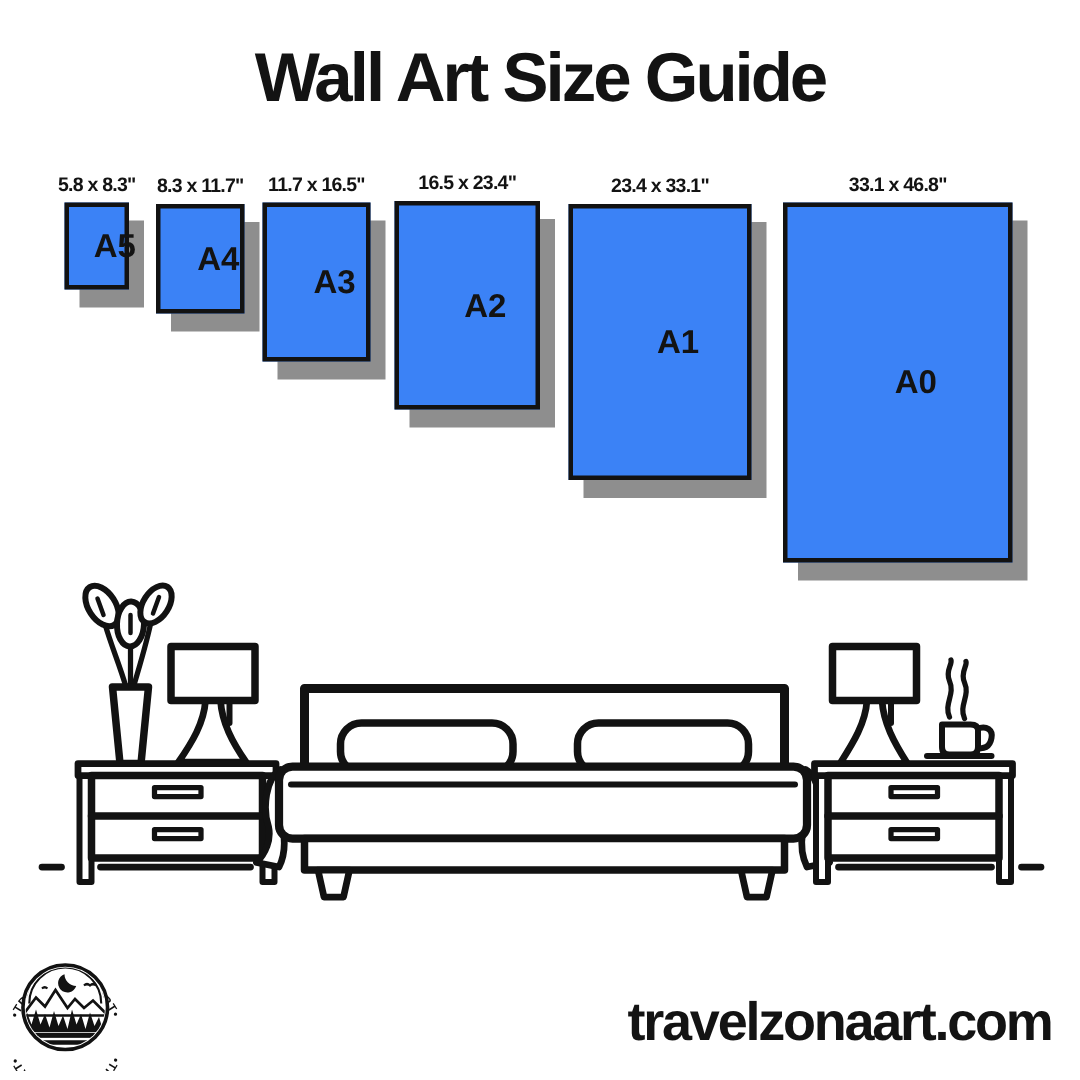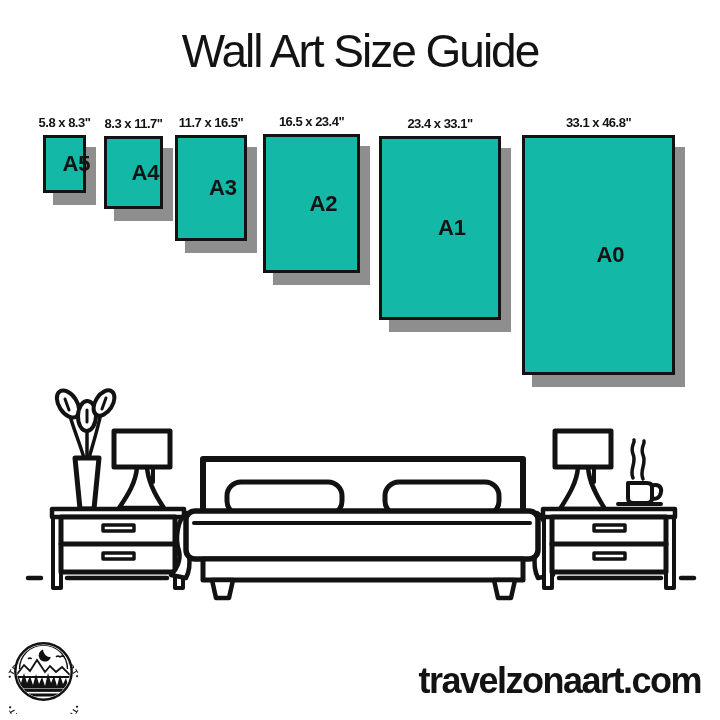--- a/index.html
+++ b/index.html
@@ -4,30 +4,30 @@
 <style>
   html,body{margin:0;padding:0;}
   body{
     width:720px;height:720px;overflow:hidden;background:#ffffff;
     font-family:"Liberation Sans","DejaVu Sans",sans-serif;color:#121212;
     position:relative;
   }
   .page{position:absolute;inset:0;}
   .title{
     position:absolute;top:24px;left:0;width:720px;text-align:center;
-    font-size:46px;font-weight:400;letter-spacing:-2px;color:#131313;
+    font-size:46px;font-weight:700;letter-spacing:-2px;color:#131313;
   }
   
   .frame-wrap{position:absolute;}
   .size-label{
     position:absolute;top:-20px;left:50%;transform:translateX(-50%);
     white-space:nowrap;font-size:13px;font-weight:700;letter-spacing:-0.5px;color:#131313;
   }
   .frame{
-    position:absolute;inset:0;background:#14b8a6;border:3px solid #121212;
+    position:absolute;inset:0;background:#3b82f6;border:3px solid #121212;
     box-shadow:10px 12px 0 #8e8e8e;
     display:flex;align-items:center;justify-content:center;padding-left:24px;
   }
   .frame-letter{font-size:22px;font-weight:700;letter-spacing:0;color:#131313;}
   .f-a5{left:43px;top:135px;width:43px;height:58px;}
   .f-a4{left:104px;top:136px;width:59px;height:73px;}
   .f-a3{left:175px;top:135px;width:72px;height:106px;}
   .f-a2{left:263px;top:134px;width:97px;height:139px;}
   .f-a1{left:379px;top:136px;width:122px;height:184px;}
   .f-a0{left:522px;top:135px;width:153px;height:240px;}

